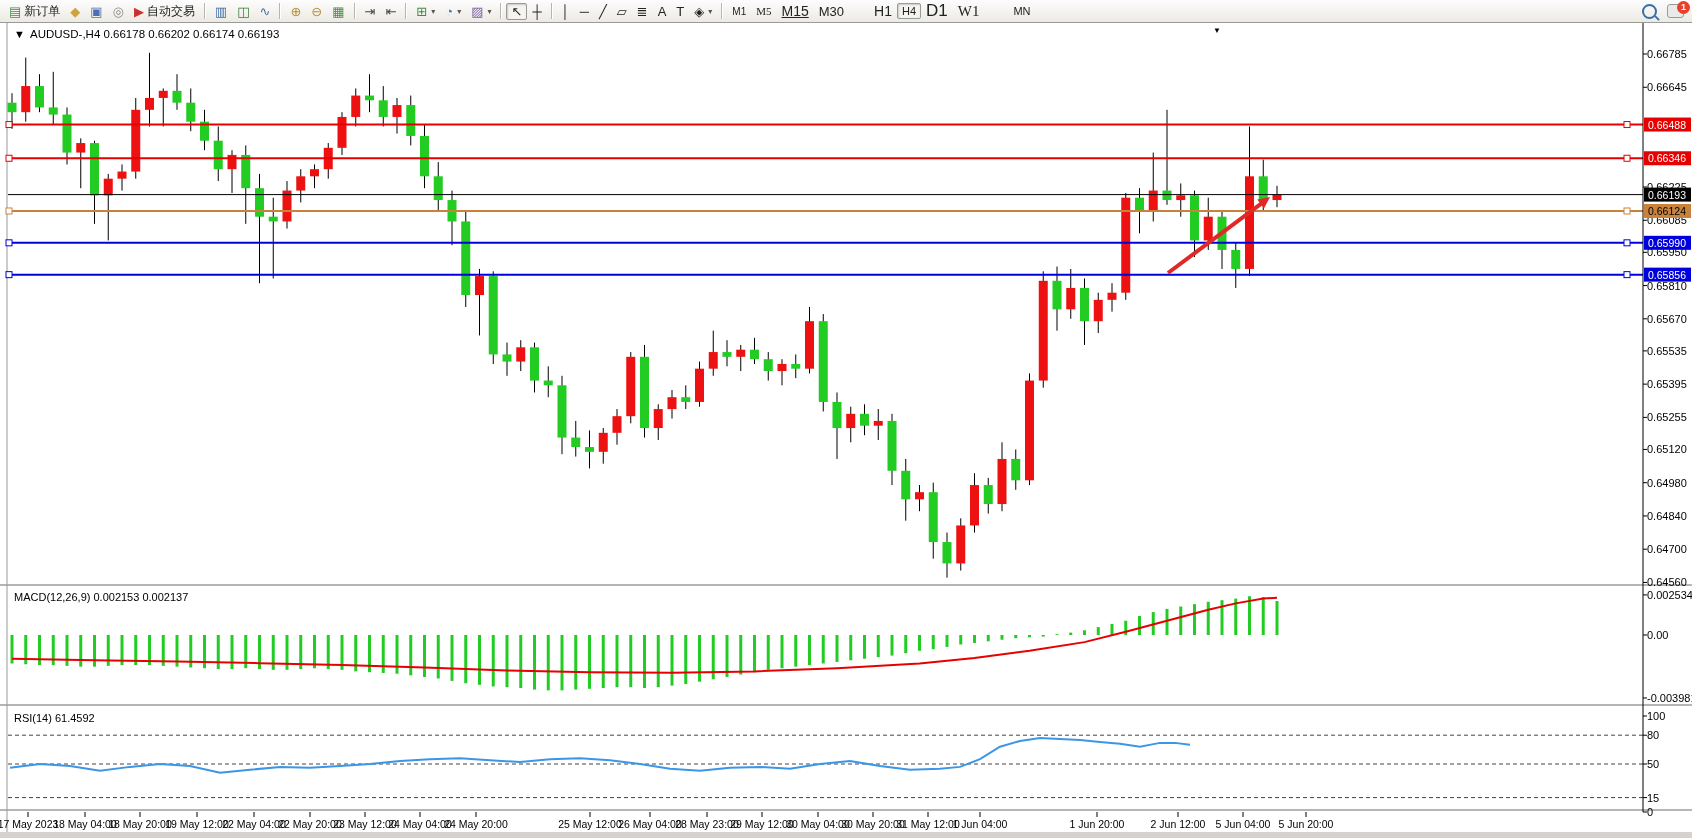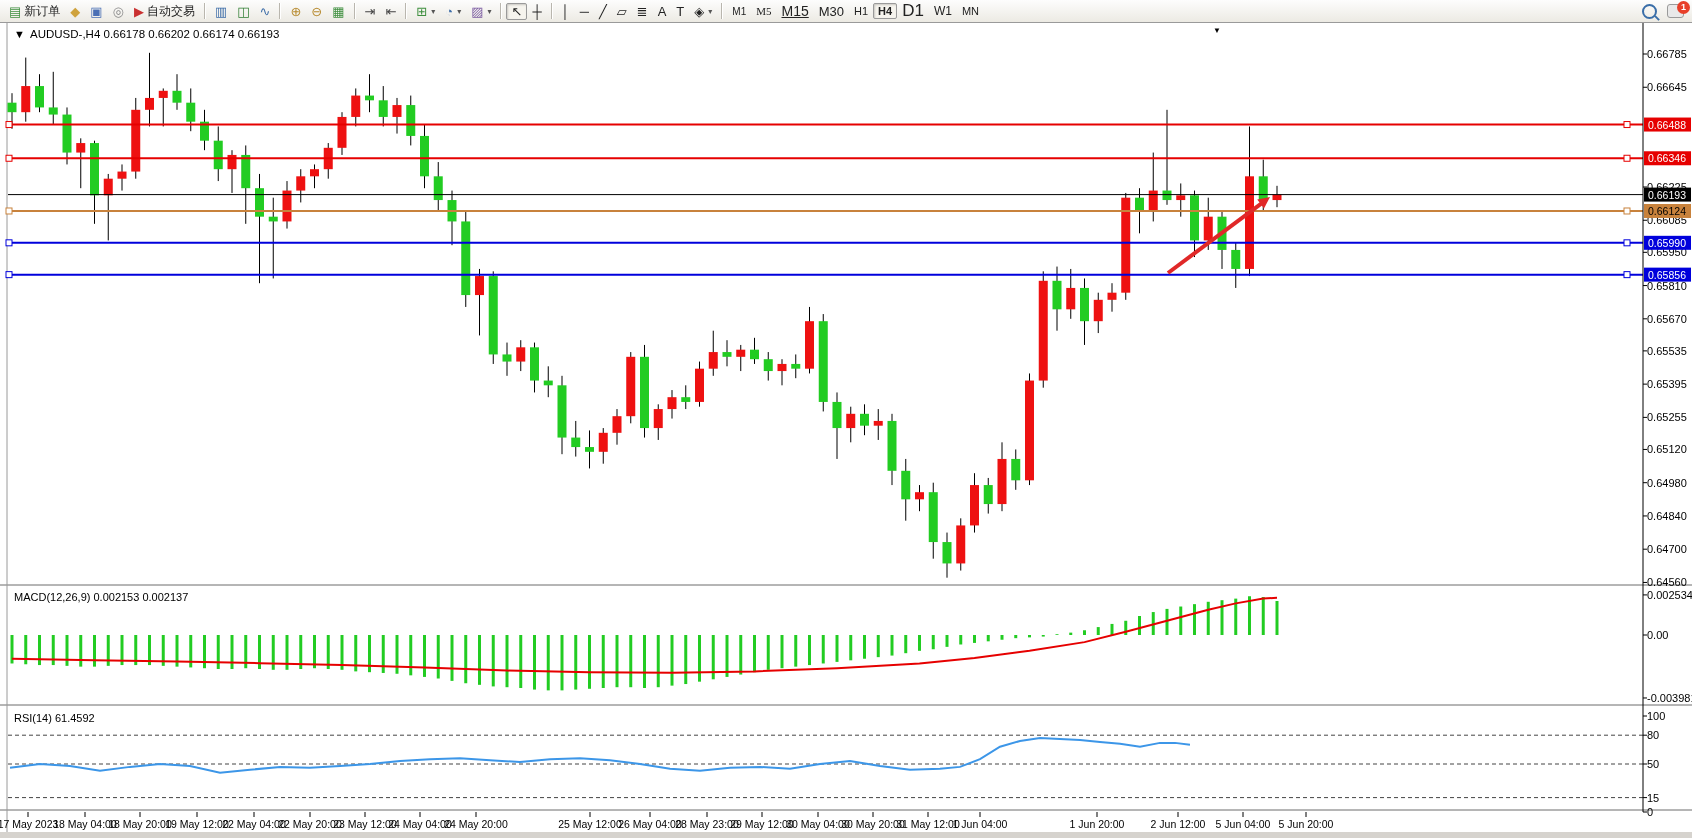--- a/index.html
+++ b/index.html
@@ -136,25 +136,25 @@
           <span class="tb-glyph" style="color: rgb(34, 34, 34);">◈</span>
           <span class="tb-caret">▾</span>
         </div>
       </div>
       <div class="tb-sep"></div>
       <div class="tb-group">
         <div class="tb-btn" style="font-size: 10px;">M1</div>
         <div class="tb-btn" style="font-size: 11px; font-family: Liberation Serif, serif;">M5</div>
         <div class="tb-btn" style="font-size: 14px; text-decoration: underline;">M15</div>
         <div class="tb-btn" style="font-size: 13px;">M30</div>
-        <div class="tb-btn" style="font-size: 11px;">H1</div>
-        <div class="tb-btn active" style="font-size: 11px; font-weight: bold;">H4</div>
+        <div class="tb-btn" style="font-size: 14px; margin-left: 20px;">H1</div>
+        <div class="tb-btn active" style="font-size: 11px;">H4</div>
         <div class="tb-btn" style="font-size: 17px;">D1</div>
-        <div class="tb-btn" style="font-size: 12px;">W1</div>
-        <div class="tb-btn" style="font-size: 11px;">MN</div>
+        <div class="tb-btn" style="font-size: 15px; font-family: Liberation Serif, serif;">W1</div>
+        <div class="tb-btn" style="font-size: 11px; margin-left: 24px;">MN</div>
       </div>
       <div class="tb-right">
         <span class="mag-icon"></span>
         <span class="chat-icon">
           <span class="chat-badge">1</span>
         </span>
       </div>
     </div>
   <svg id="chartsvg" width="1692" height="838" viewBox="0 0 1692 838">
       <rect x="0" y="23" width="1692" height="815" fill="#ffffff"></rect>

